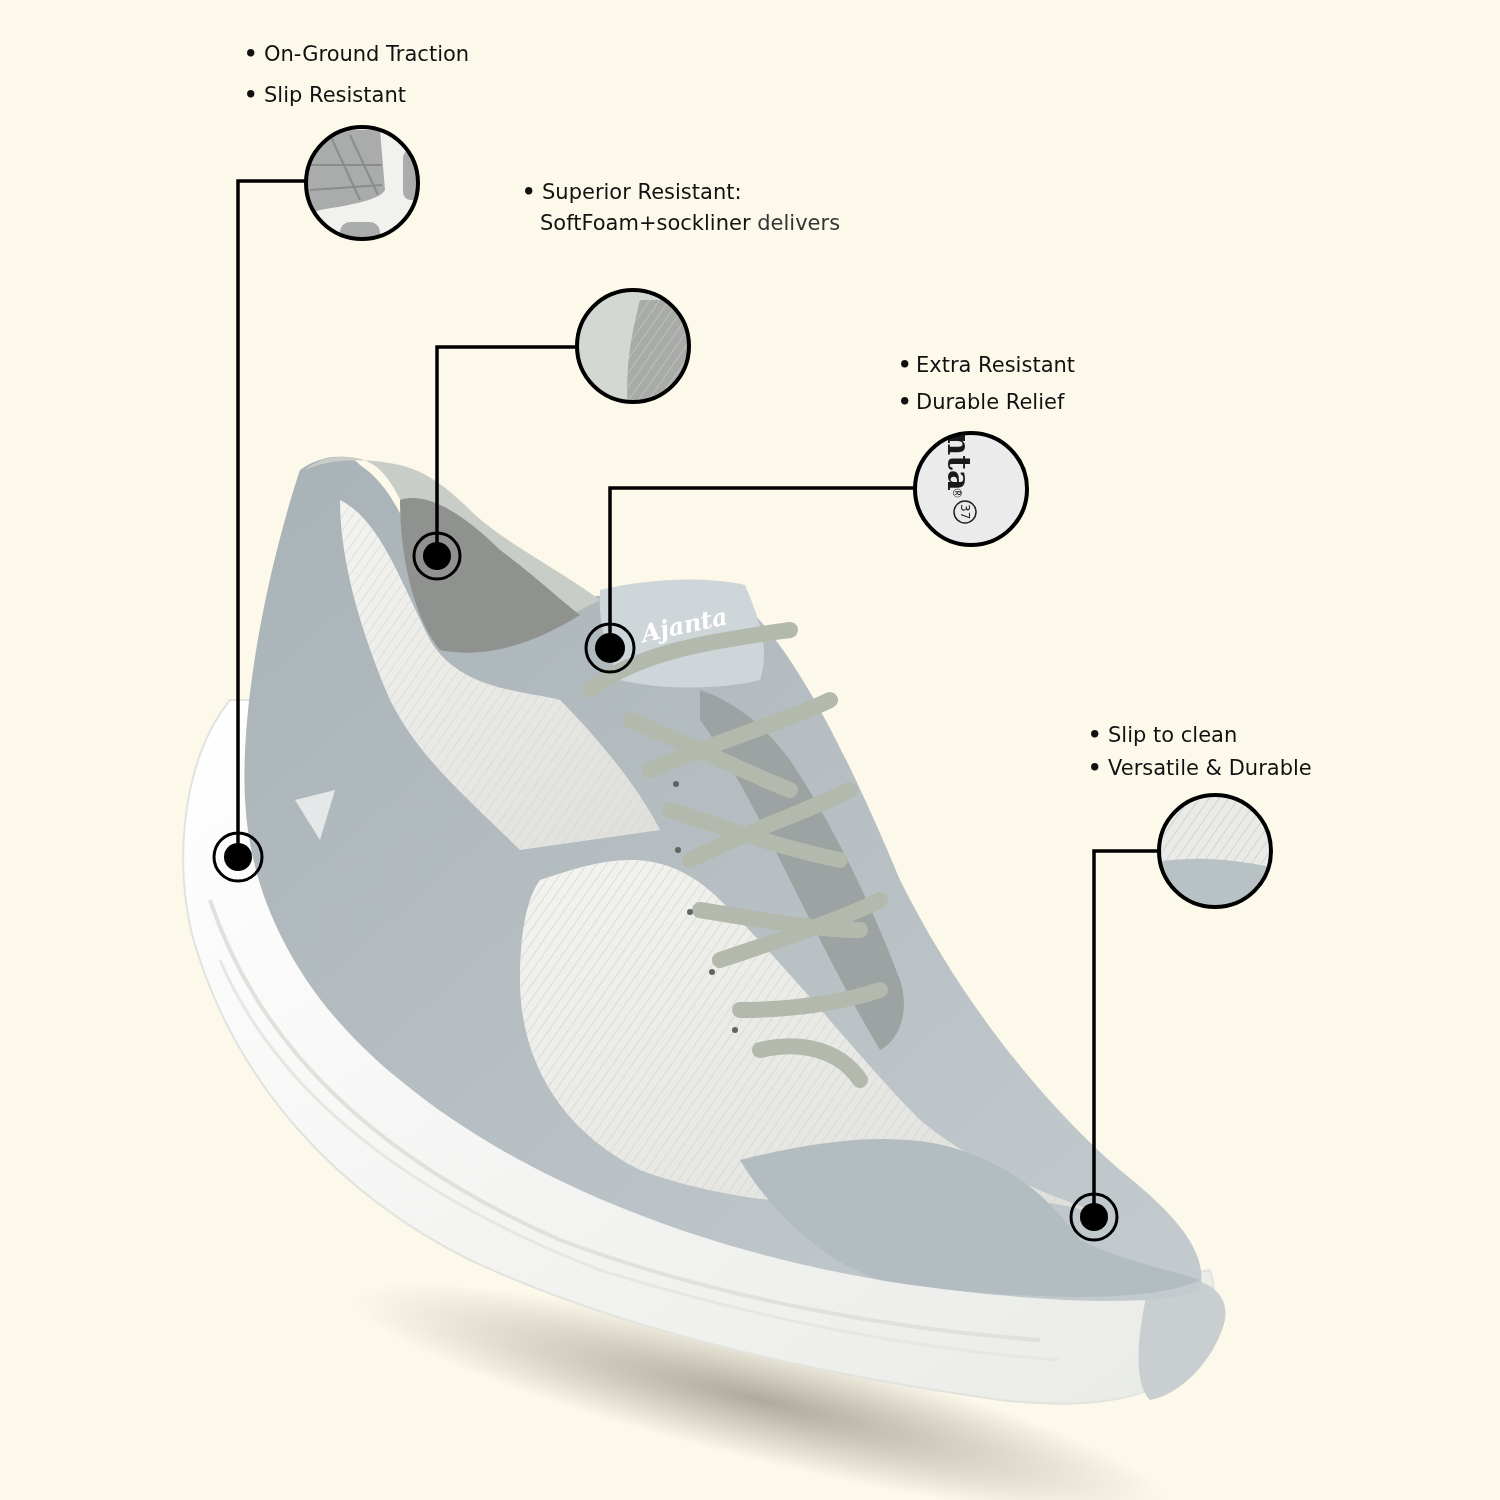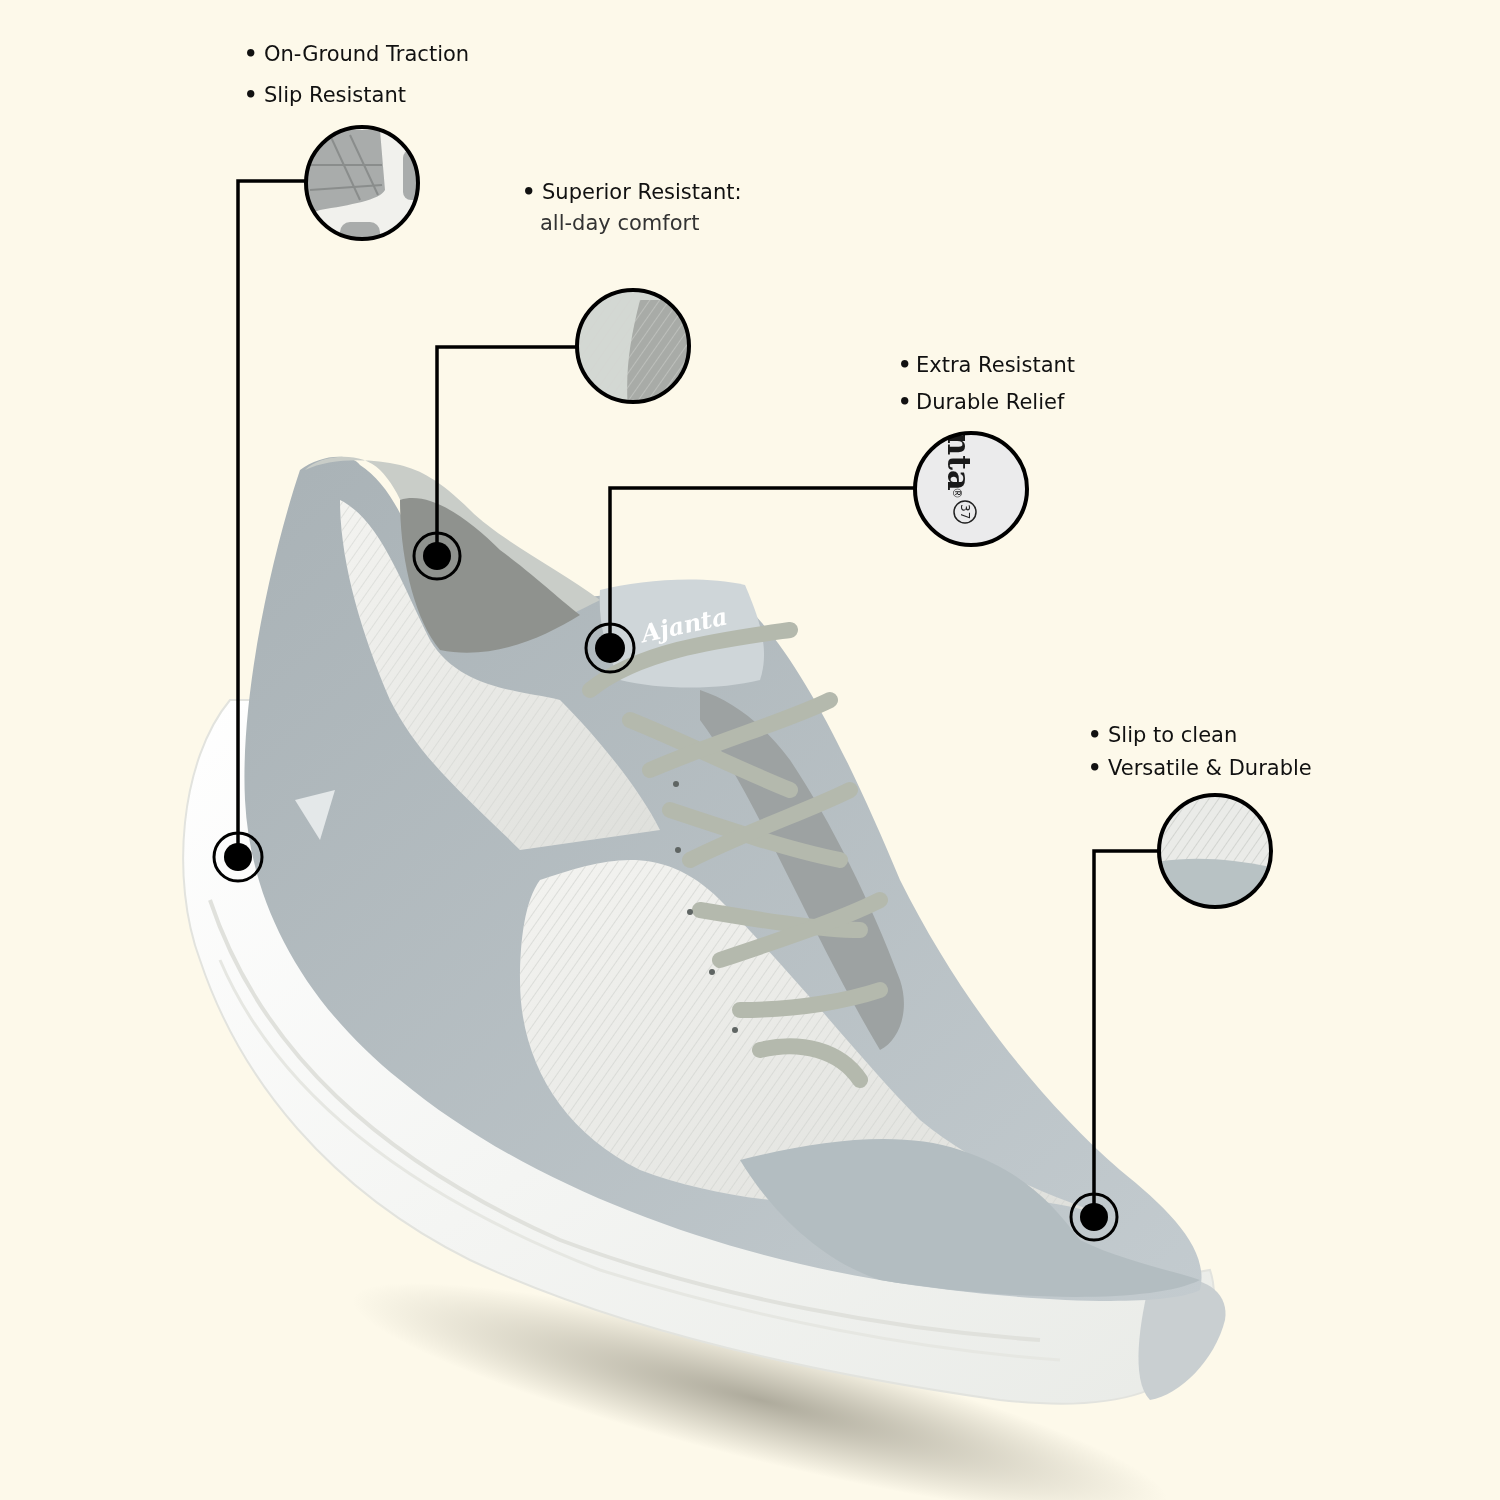--- a/index.html
+++ b/index.html
@@ -183,21 +183,22 @@
         <span class="b">Slip Resistant</span>
       </div>
   </div>
 
   <div class="feat para" style="left:522px; top:177px;">
     <div class="row">
         <span class="bullet">•</span>
         <span class="b">Superior Resistant:</span>
       </div>
     <div class="row indent">
-        <span class="n">all-day comfort</span>
+        <span class="b">SoftFoam+sockliner</span>
+        <span class="n" style="white-space:pre"> delivers</span>
       </div>
   </div>
 
   <div class="feat" style="left:898px; top:347px; line-height:37px;">
     <div class="row">
         <span class="bullet" style="width:18px">•</span>
         <span class="b">Extra Resistant</span>
       </div>
     <div class="row">
         <span class="bullet" style="width:18px">•</span>

